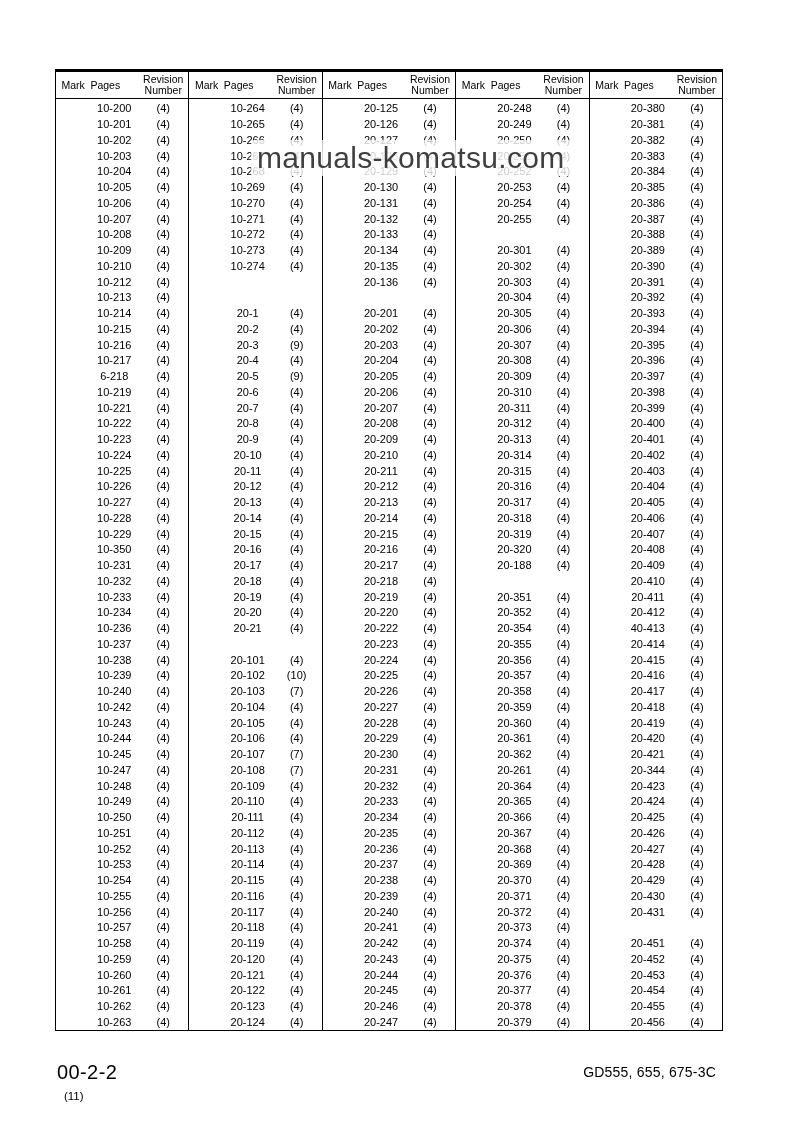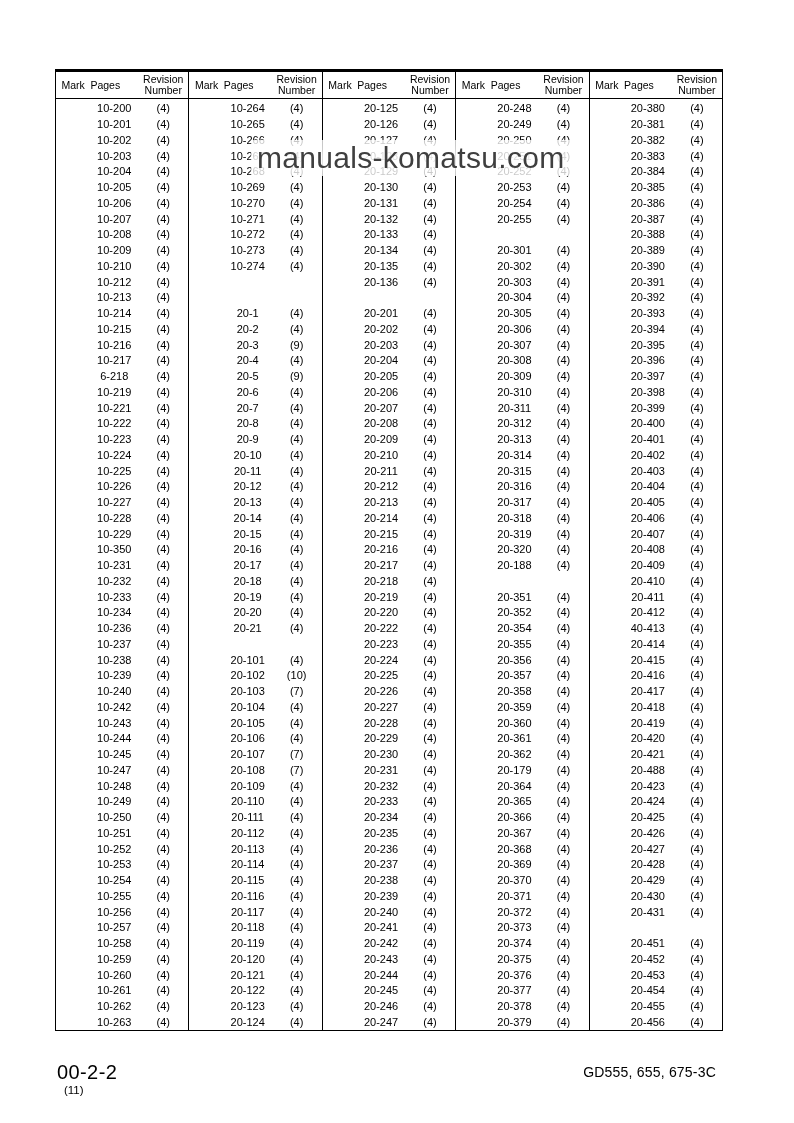--- a/index.html
+++ b/index.html
@@ -24,21 +24,21 @@
   .cr { width:38%; text-align:center; white-space:nowrap; }
 
   
   .watermark { position:absolute; left:251px; top:140px; font-size:30px; color:#3f3f3f;
                letter-spacing:.3px; background:rgba(255,255,255,.78); padding:1px 6px;
                text-shadow:0 0 4px #fff, 0 0 9px #fff; white-space:nowrap; }
 
   
   .footer-left { position:absolute; left:57px; top:1061px; }
   .page-number { font-size:20px; letter-spacing:.4px; }
-  .sheet-number { font-size:11.5px; margin-left:7px; margin-top:0; }
+  .sheet-number { font-size:11.5px; margin-left:7px; margin-top:6px; }
   .model-code { position:absolute; right:78px; top:1064px; font-size:14px; letter-spacing:.2px; }
 </style>
 </head>
 <body>
 
 <div class="sheet">
 
   <div class="rev-table">
       <div class="group">
         <div class="ghead">
@@ -1164,21 +1164,21 @@
             <span class="cp">20-361</span>
             <span class="cr">(4)</span>
           </div>
           <div class="trow">
             <span class="cm"></span>
             <span class="cp">20-362</span>
             <span class="cr">(4)</span>
           </div>
           <div class="trow">
             <span class="cm"></span>
-            <span class="cp">20-179</span>
+            <span class="cp">20-261</span>
             <span class="cr">(4)</span>
           </div>
           <div class="trow">
             <span class="cm"></span>
             <span class="cp">20-364</span>
             <span class="cr">(4)</span>
           </div>
           <div class="trow">
             <span class="cm"></span>
             <span class="cp">20-365</span>
@@ -1468,21 +1468,21 @@
             <span class="cp">20-420</span>
             <span class="cr">(4)</span>
           </div>
           <div class="trow">
             <span class="cm"></span>
             <span class="cp">20-421</span>
             <span class="cr">(4)</span>
           </div>
           <div class="trow">
             <span class="cm"></span>
-            <span class="cp">20-488</span>
+            <span class="cp">20-344</span>
             <span class="cr">(4)</span>
           </div>
           <div class="trow">
             <span class="cm"></span>
             <span class="cp">20-423</span>
             <span class="cr">(4)</span>
           </div>
           <div class="trow">
             <span class="cm"></span>
             <span class="cp">20-424</span>

